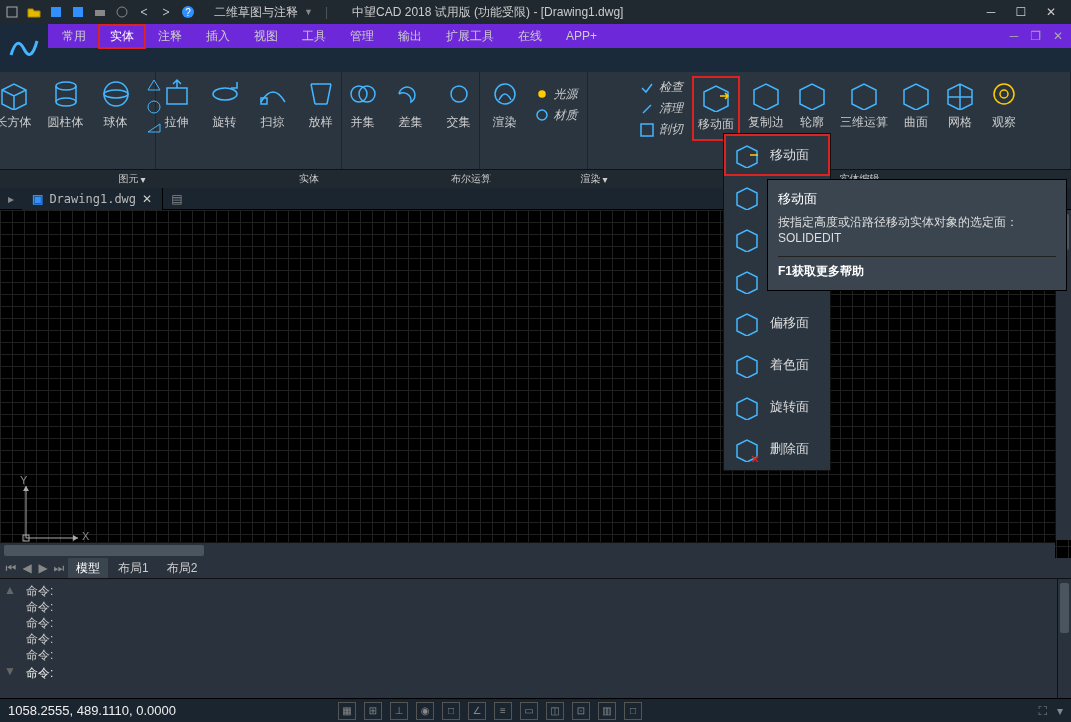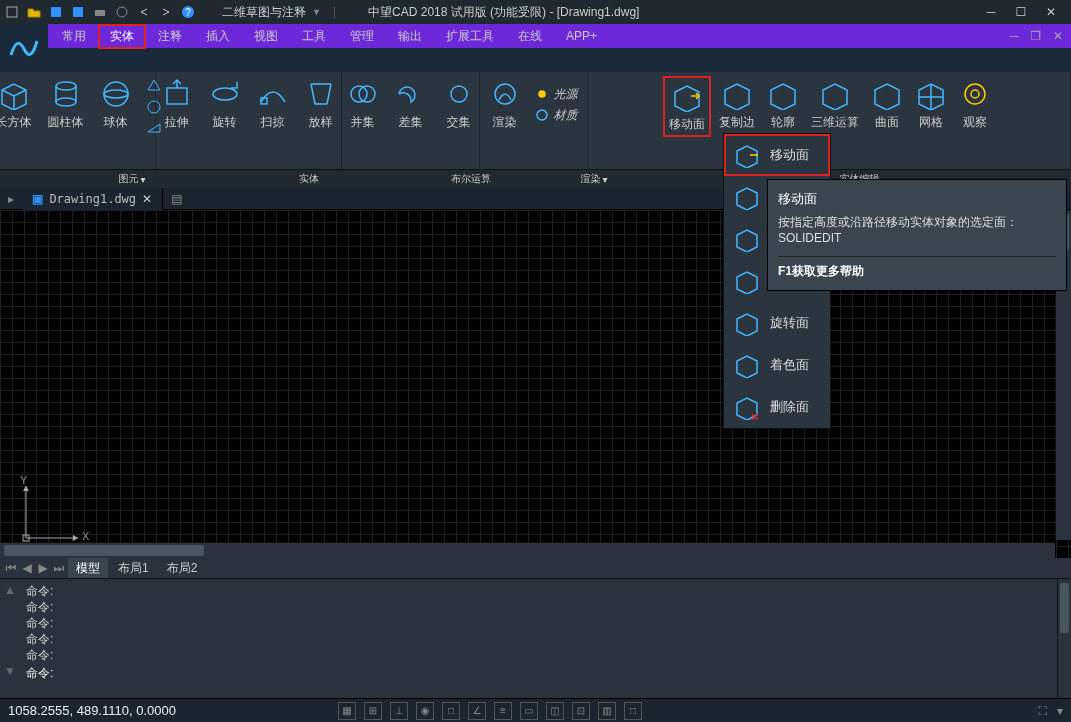--- a/index.html
+++ b/index.html
@@ -1,19 +1,19 @@
 <!DOCTYPE html>
 <html><head>
 <meta charset="utf-8">
 <style>
 * { margin:0; padding:0; box-sizing:border-box; font-family:"Microsoft YaHei","SimSun",sans-serif; }
 body { background:#1a2a3a; color:#ccc; font-size:12px; width:1071px; height:722px; overflow:hidden; position:relative; }
 .titlebar { height:24px; background:#202830; display:flex; align-items:center; padding:0 4px; gap:6px; }
 .qat-icon { width:16px; height:16px; display:inline-flex; align-items:center; justify-content:center; }
-.title-text { color:#ccc; font-size:12px; margin-left:20px; }
+.title-text { color:#ccc; font-size:12px; margin-left:12px; }
 .title-sep { color:#555; margin:0 6px; }
 .win-controls { margin-left:auto; display:flex; gap:14px; padding-right:8px; color:#ccc; }
 .win-controls span { width:16px; text-align:center; cursor:pointer;}
 .logo { width:48px; height:48px; display:flex; align-items:center; justify-content:center; float:left;}
 .menubar { height:24px; display:flex; align-items:center; background:#6d28d9; padding-left:2px; }
 .menubar .tab { padding:4px 12px; color:#ccc; cursor:pointer; }
 .menubar .tab.active { border:2px solid #d22; color:#fff; padding:2px 10px;}
 .ribbon { height:98px; background:#2a3540; display:flex; border-bottom:1px solid #111;}
 .ribbon-inner { display:flex; flex:1;}
 .panel { border-right:1px solid #1a2530; display:flex; flex-direction:column; align-items:center; padding:4px 6px 2px 6px;}
@@ -289,20 +289,40 @@
                 <circle cx="8" cy="8" r="5"></circle>
               </svg>
               <span>材质</span>
             </div>
         </div>
       </div>
     </div>
 
     <div class="panel panel-solid-edit" style="flex:1">
       <div style="display:flex; gap:4px;">
+        <div class="small-col">
+          <div class="small-item">
+              <svg viewBox="0 0 16 16">
+                <path d="M3 8 L7 12 L13 4"></path>
+              </svg>
+              <span>检查</span>
+            </div>
+          <div class="small-item">
+              <svg viewBox="0 0 16 16">
+                <path d="M4 12 L12 4"></path>
+              </svg>
+              <span>清理</span>
+            </div>
+          <div class="small-item">
+              <svg viewBox="0 0 16 16">
+                <rect x="2" y="2" width="12" height="12"></rect>
+              </svg>
+              <span>剖切</span>
+            </div>
+        </div>
         <div class="big-btn highlighted">
             <div class="icon">
               <svg viewBox="0 0 32 32">
                 <path d="M4 12 L16 6 L28 12 L28 26 L16 32 L4 26 Z"></path>
                 <path d="M20 16 L28 16 M25 13 L28 16 L25 19" stroke="#ffcc00"></path>
               </svg>
             </div>
             <span class="lbl">移动面</span>
           </div>
         <div class="big-btn">
@@ -484,27 +504,33 @@
   <div class="dd-item">
       <svg viewBox="0 0 26 26">
         <path d="M3 9 L13 4 L23 9 L23 21 L13 26 L3 21 Z"></path>
       </svg>
       <span>复制面</span>
     </div>
   <div class="dd-item">
       <svg viewBox="0 0 26 26">
         <path d="M3 9 L13 4 L23 9 L23 21 L13 26 L3 21 Z"></path>
       </svg>
+      <span>偏移面</span>
+    </div>
+  <div class="dd-item">
+      <svg viewBox="0 0 26 26">
+        <path d="M3 9 L13 4 L23 9 L23 21 L13 26 L3 21 Z"></path>
+      </svg>
+      <span>着色面</span>
+    </div>
+  <div class="dd-item">
+      <svg viewBox="0 0 26 26">
+        <path d="M3 9 L13 4 L23 9 L23 21 L13 26 L3 21 Z"></path>
+      </svg>
       <span>旋转面</span>
-    </div>
-  <div class="dd-item">
-      <svg viewBox="0 0 26 26">
-        <path d="M3 9 L13 4 L23 9 L23 21 L13 26 L3 21 Z"></path>
-      </svg>
-      <span>着色面</span>
     </div>
   <div class="dd-item">
       <svg viewBox="0 0 26 26">
         <path d="M3 9 L13 4 L23 9 L23 21 L13 26 L3 21 Z"></path>
         <path d="M18 20 L24 26 M24 20 L18 26" stroke="#d22"></path>
       </svg>
       <span>删除面</span>
     </div>
 </div>
 

